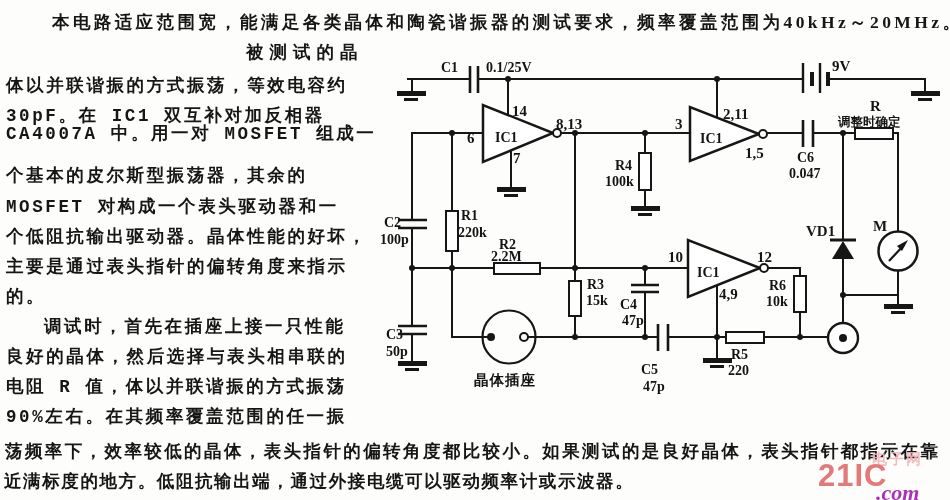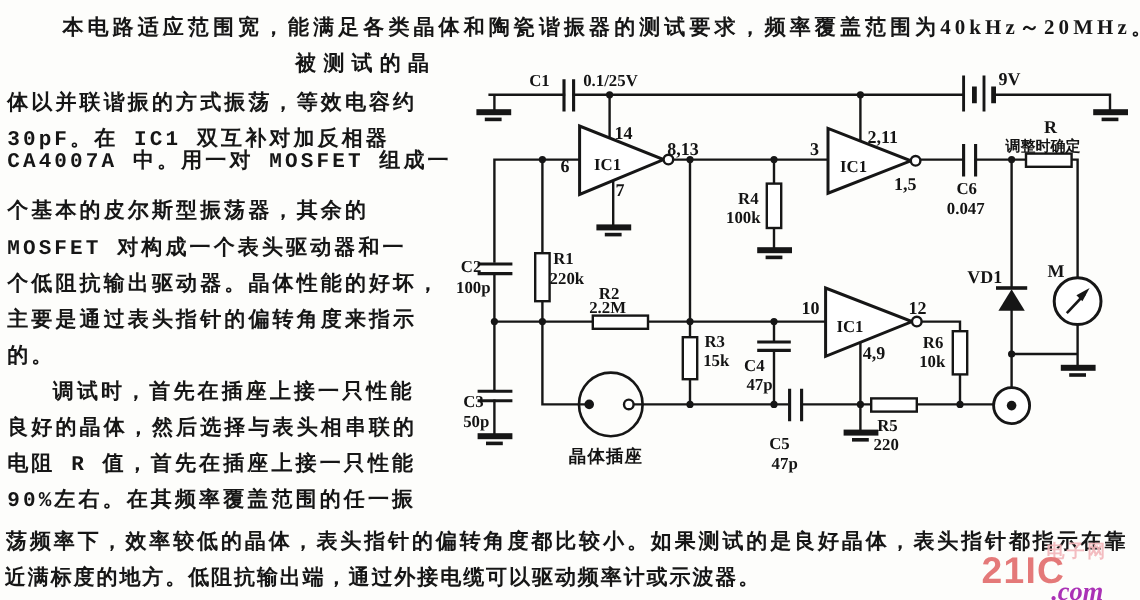--- a/index.html
+++ b/index.html
@@ -52,21 +52,21 @@
 <div class="lc" style="top:73px">体以并联谐振的方式振荡，等效电容约</div>
 <div class="lc" style="top:103px">30pF。在 IC1 双互补对加反相器</div>
 <div class="lc" style="top:121px">CA4007A 中。用一对 MOSFET 组成一</div>
 <div class="lc" style="top:163px">个基本的皮尔斯型振荡器，其余的</div>
 <div class="lc" style="top:194px">MOSFET 对构成一个表头驱动器和一</div>
 <div class="lc" style="top:224px">个低阻抗输出驱动器。晶体性能的好坏，</div>
 <div class="lc" style="top:254px">主要是通过表头指针的偏转角度来指示</div>
 <div class="lc" style="top:284px">的。</div>
 <div class="lc indent" style="top:314px">调试时，首先在插座上接一只性能</div>
 <div class="lc" style="top:344px">良好的晶体，然后选择与表头相串联的</div>
-<div class="lc" style="top:374px">电阻 R 值，首先在插座上接一只性能</div>
+<div class="lc" style="top:374px">电阻 R 值，体以并联谐振的方式振荡</div>
 <div class="lc" style="top:404px">90%左右。在其频率覆盖范围的任一振</div>
 
 <div class="tline" id="bottom-1">荡频率下，效率较低的晶体，表头指针的偏转角度都比较小。如果测试的是良好晶体，表头指针都指示在靠</div>
 <div class="tline" id="bottom-2">近满标度的地方。低阻抗输出端，通过外接电缆可以驱动频率计或示波器。</div>
 
 <svg id="schematic-svg" width="950" height="500" viewBox="0 0 950 500">
 
   <g stroke="#161616" stroke-width="2" fill="none" stroke-linecap="square">
     <path d="M408 79 H470 M478 79 H803 M828 79 H925
              M412 79 V91 M508 79 V117 M717 79 V118 M925 79 V91

